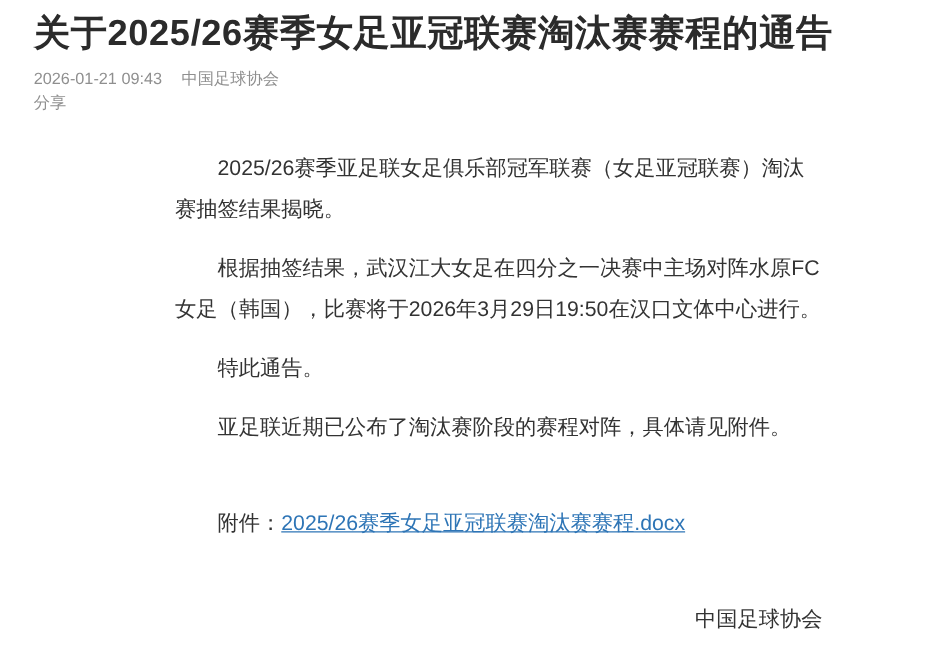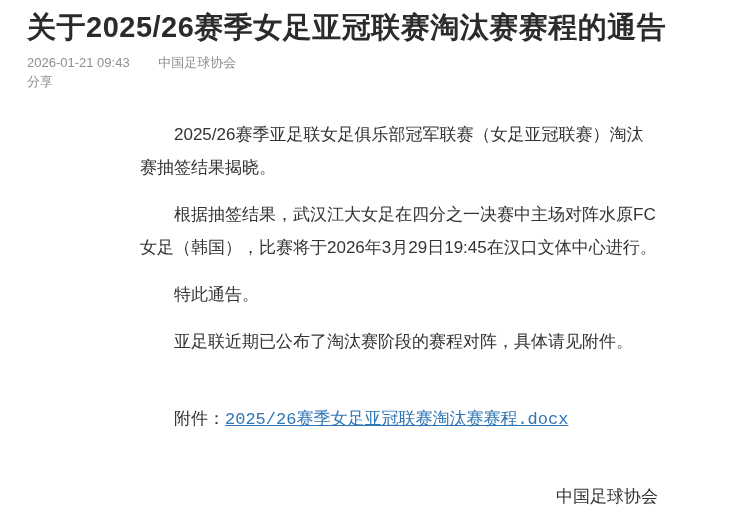--- a/index.html
+++ b/index.html
@@ -28,21 +28,21 @@
     letter-spacing: 0.5px;
     white-space: nowrap;
   }
   .meta-row {
     margin: 10px 0 0 27px;
     font-size: 13px;
     line-height: 14px;
     color: #8f8f8f;
   }
   .meta-datetime {
-    margin-right: 25px;
+    margin-right: 12px;
   }
   .share {
     margin: 5px 0 16px 27px;
     font-size: 13px;
     line-height: 14px;
     color: #8f8f8f;
     width: -moz-max-content;
     width: max-content;
     cursor: pointer;
   }
@@ -61,42 +61,41 @@
     margin: 0 0 8px 0;
   }
   .article p.signature {
     text-align: right;
     text-indent: 0;
   }
   .attachment-link {
     color: #2e75b6;
     text-decoration: underline;
     cursor: pointer;
-    font-family: Liberation Mono, monospace;
   }
 </style>
 </head>
 <body>
 
 <div class="page">
 
   <h1 class="title">关于2025/26赛季女足亚冠联赛淘汰赛赛程的通告</h1>
 
   <div class="meta-row">
     <span class="meta-datetime">2026-01-21 09:43</span>
     <span class="meta-source">中国足球协会</span>
   </div>
 
   <div class="share">分享</div>
 
   <div class="article">
 
     <p>2025/26赛季亚足联女足俱乐部冠军联赛（女足亚冠联赛）淘汰赛抽签结果揭晓。</p>
 
-    <p>根据抽签结果，武汉江大女足在四分之一决赛中主场对阵水原FC女足（韩国），比赛将于2026年3月29日19:45在汉口文体中心进行。</p>
+    <p>根据抽签结果，武汉江大女足在四分之一决赛中主场对阵水原FC女足（韩国），比赛将于2026年3月29日19:50在汉口文体中心进行。</p>
 
     <p>特此通告。</p>
 
     <p>亚足联近期已公布了淘汰赛阶段的赛程对阵，具体请见附件。</p>
 
     <p class="spacer"></p>
 
     <p class="attachment-row"><span>附件：</span><a href="#" class="attachment-link">2025/26赛季女足亚冠联赛淘汰赛赛程.docx</a></p>
 
     <p class="spacer"></p>

